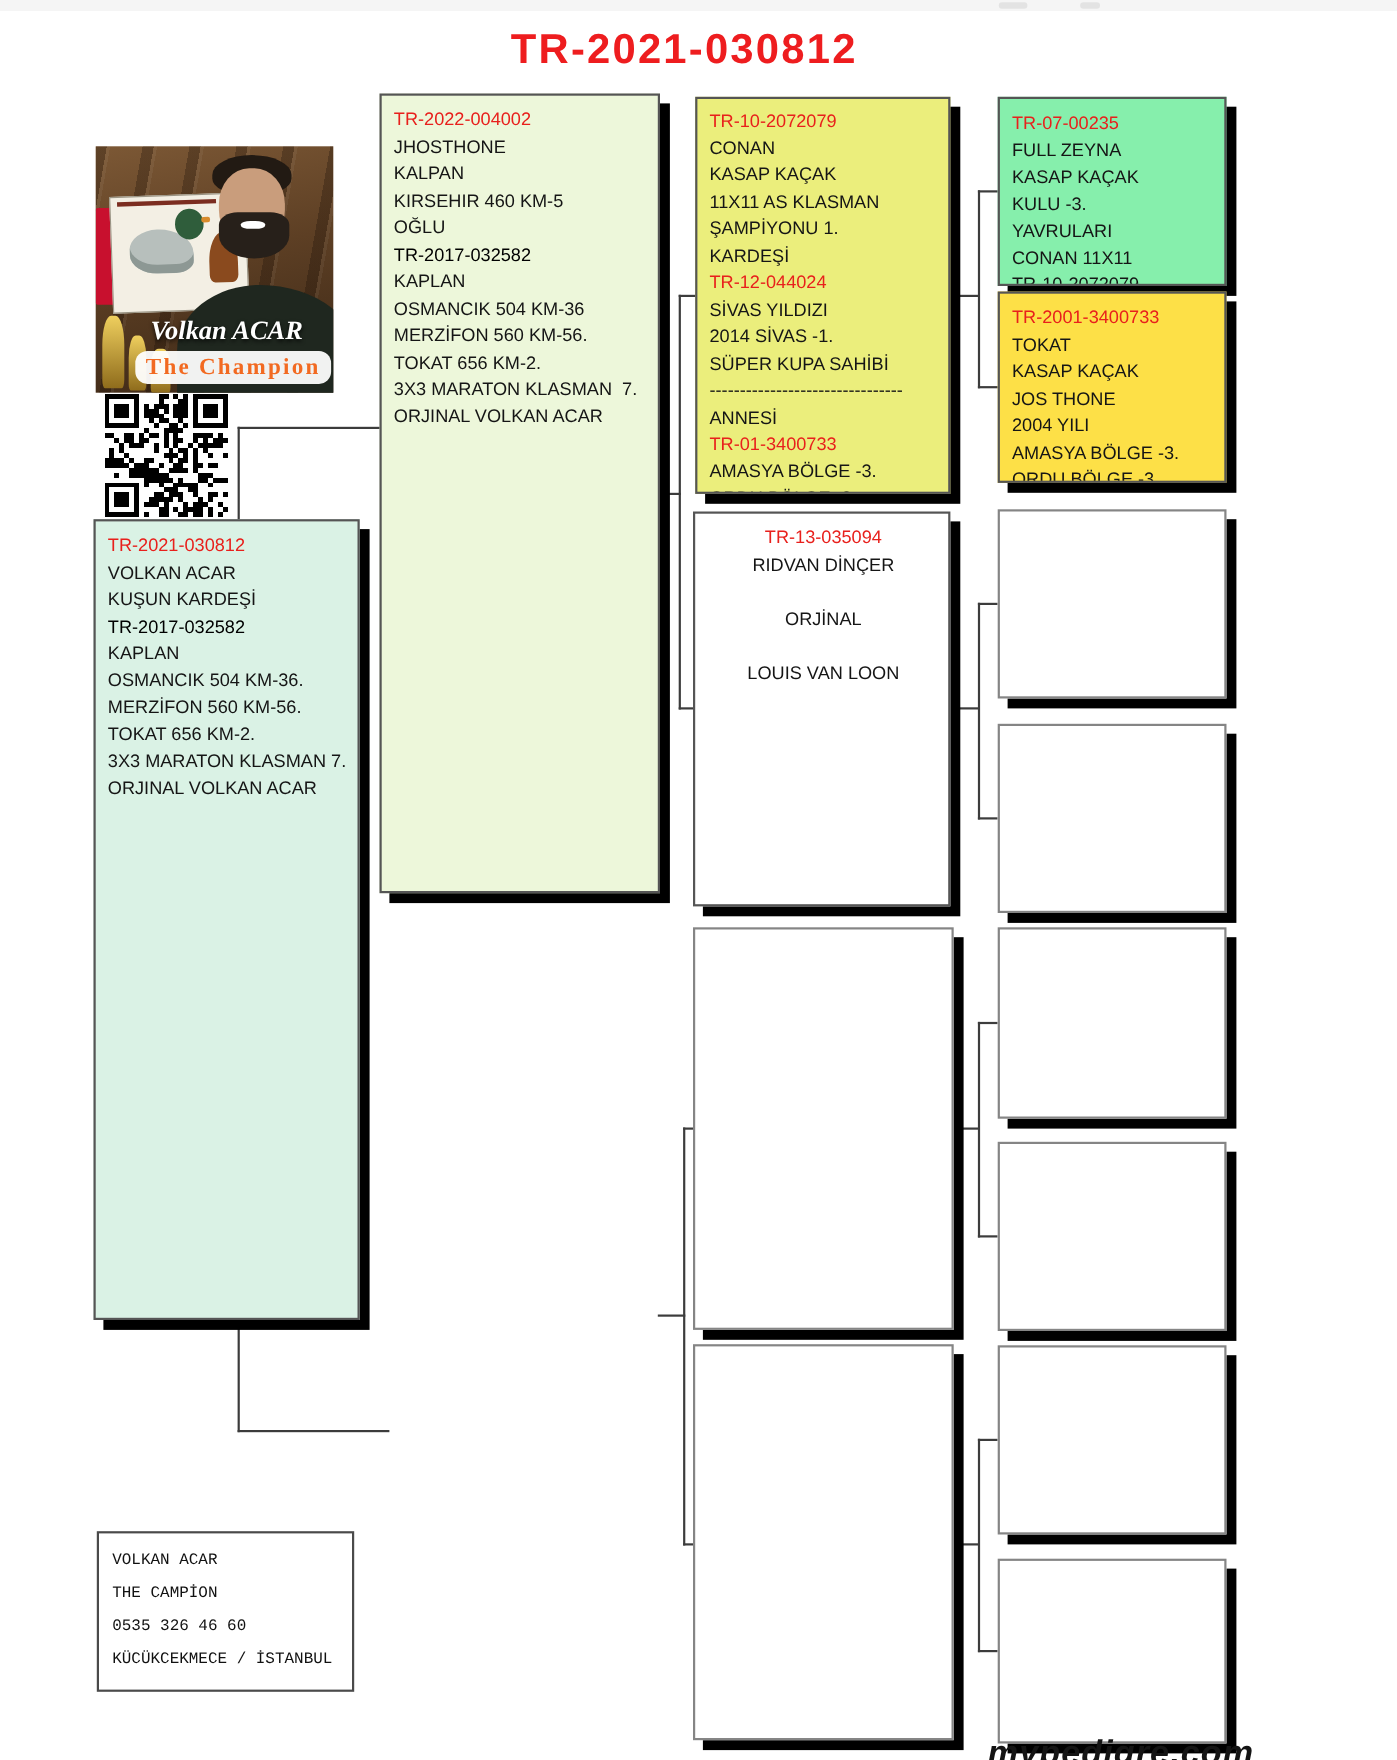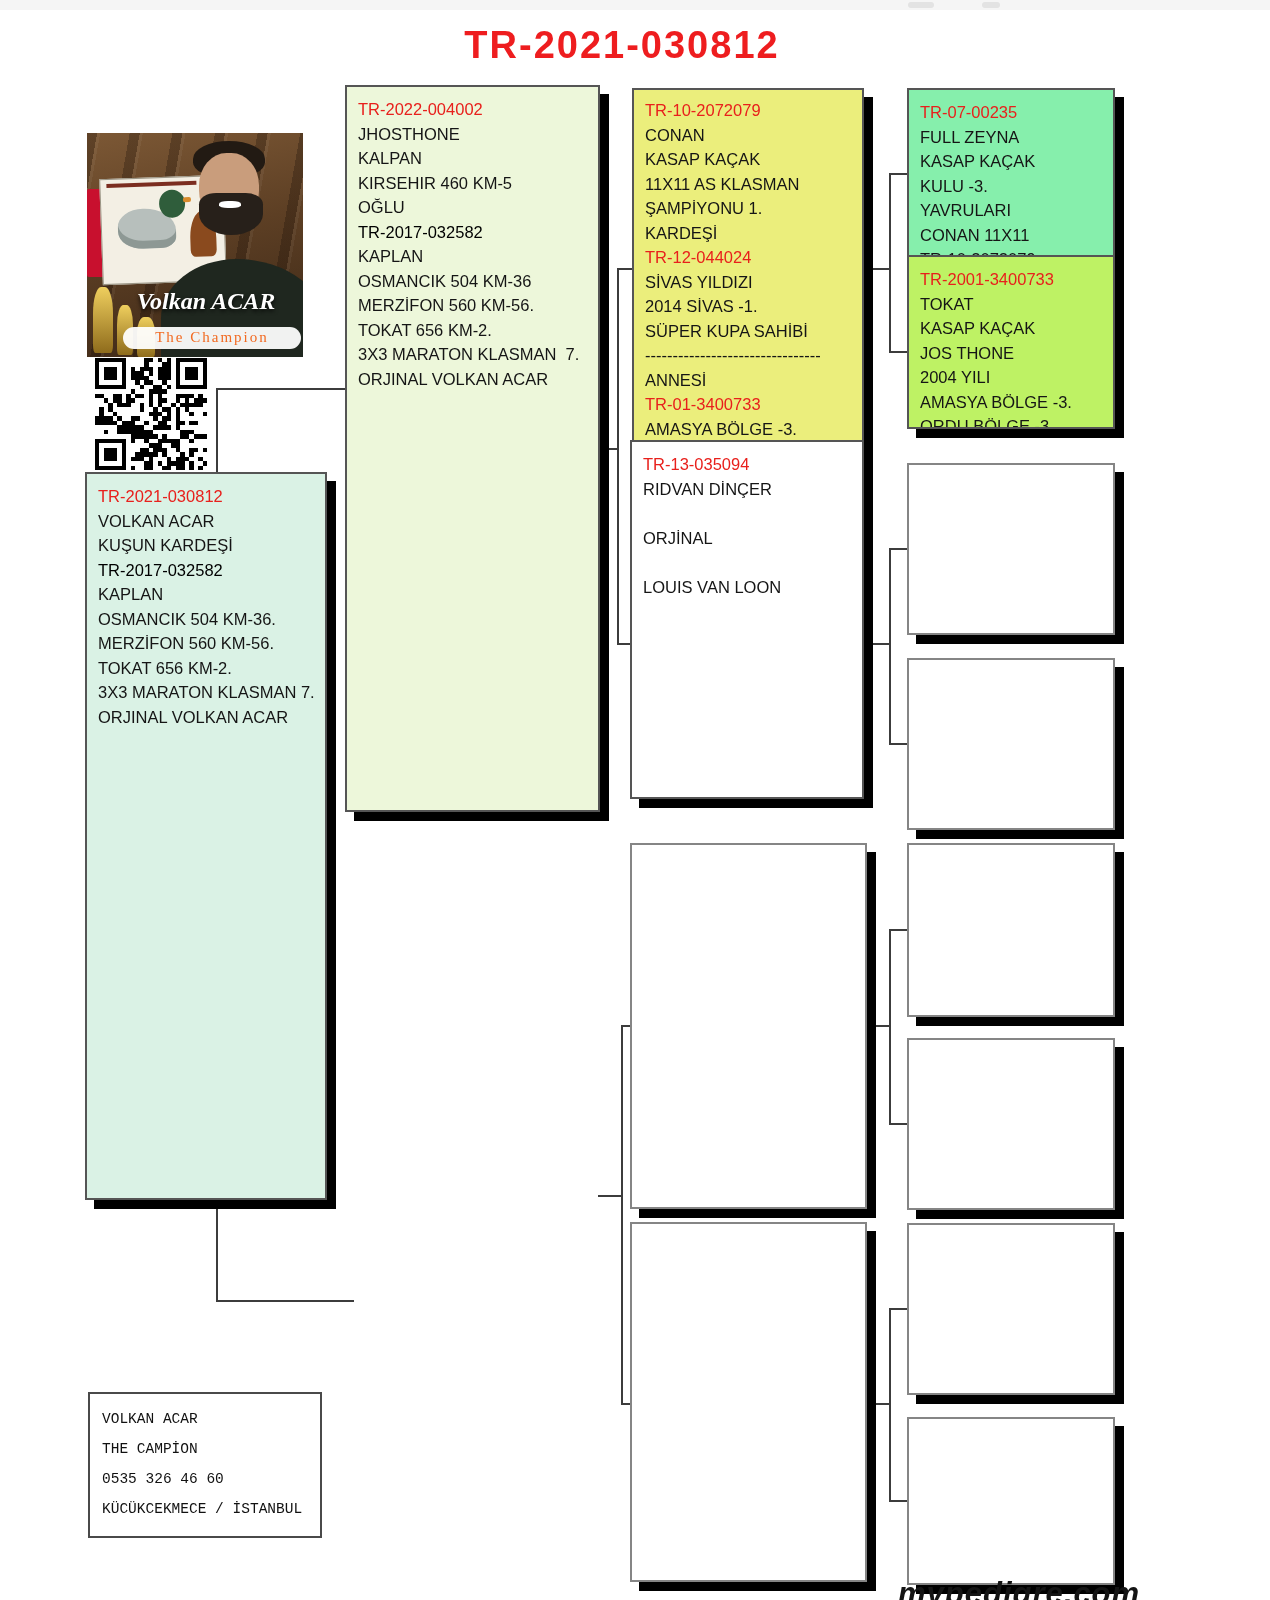--- a/index.html
+++ b/index.html
@@ -40,21 +40,21 @@
   .man-head{position:absolute;right:44px;top:20px;width:60px;height:70px;background:#c99d7c;border-radius:46%;}
   .man-hair{position:absolute;right:38px;top:8px;width:72px;height:36px;background:#221a13;border-radius:55% 55% 45% 45%;}
   .man-beard{position:absolute;right:40px;top:60px;width:64px;height:42px;background:#27201a;
              border-radius:28% 28% 52% 52%;}
   .man-mouth{position:absolute;right:62px;top:68px;width:22px;height:7px;background:#fff;border-radius:40%;}
   .name-overlay{position:absolute;left:22px;right:0;bottom:42px;text-align:center;
         font-family:"Liberation Serif",serif;font-style:italic;font-weight:bold;font-size:24px;color:#fff;
         text-shadow:0 2px 4px rgba(0,0,0,.85);z-index:4;}
   .champ-overlay{position:absolute;left:36px;right:2px;bottom:8px;background:rgba(255,255,255,.94);
         border-radius:11px;text-align:center;padding:2px 0 3px;
-        font-family:"Liberation Serif",serif;font-weight:normal;font-size:15px;letter-spacing:2px;color:#f26a21;z-index:4;}
+        font-family:"Liberation Serif",serif;font-weight:bold;font-size:21px;letter-spacing:2px;color:#f26a21;z-index:4;}
   
   .qr{position:absolute;left:92px;top:358px;width:118px;height:112px;z-index:2;background:#fff;}
   .qr svg{width:100%;height:100%;}
   
   .contact{position:absolute;left:88px;top:1392px;width:218px;height:132px;border:2px solid #4a4a4a;
            background:#fff;padding:10px 0 0 12px;z-index:2;
            font-family:"Liberation Mono",monospace;font-size:14.5px;line-height:30px;}
   .contact .line{color:#111;}
   
   .watermark{position:absolute;left:898px;top:1576px;font-size:31px;font-weight:bold;font-style:italic;
@@ -398,41 +398,41 @@
       <div class="line red">TR-12-044024</div>
       <div class="line">SİVAS YILDIZI</div>
       <div class="line">2014 SİVAS -1.</div>
       <div class="line">SÜPER KUPA SAHİBİ</div>
       <div class="line">--------------------------------</div>
       <div class="line">ANNESİ</div>
       <div class="line red">TR-01-3400733</div>
       <div class="line">AMASYA BÖLGE -3.</div>
       <div class="line">ORDU BÖLGE -3</div>
     </div>
-  <div class="pbox" style="left:630px;top:440px;width:211px;height:345px;">
+  <div class="pbox" style="left:630px;top:465px;width:211px;height:345px;text-align:center;">
       <div class="line red">TR-13-035094</div>
       <div class="line">RIDVAN DİNÇER</div>
       <div class="line">&nbsp;</div>
       <div class="line">ORJİNAL</div>
       <div class="line">&nbsp;</div>
       <div class="line">LOUIS VAN LOON</div>
     </div>
   <div class="pbox empty" style="left:630px;top:843px;width:214px;height:352px;"></div>
   <div class="pbox empty" style="left:630px;top:1222px;width:214px;height:346px;"></div>
 
   <div class="pbox" style="left:907px;top:88px;width:185px;height:158px;background:#86efac;">
       <div class="line red">TR-07-00235</div>
       <div class="line">FULL ZEYNA</div>
       <div class="line">KASAP KAÇAK</div>
       <div class="line">KULU -3.</div>
       <div class="line">YAVRULARI</div>
       <div class="line">CONAN 11X11</div>
       <div class="line">TR-10-2072079</div>
     </div>
-  <div class="pbox" style="left:907px;top:255px;width:185px;height:160px;background:#bef264;">
+  <div class="pbox" style="left:907px;top:265px;width:185px;height:160px;background:#fde047;">
       <div class="line red">TR-2001-3400733</div>
       <div class="line">TOKAT</div>
       <div class="line">KASAP KAÇAK</div>
       <div class="line">JOS THONE</div>
       <div class="line">2004 YILI</div>
       <div class="line">AMASYA BÖLGE -3.</div>
       <div class="line">ORDU BÖLGE -3</div>
     </div>
   <div class="pbox empty" style="left:907px;top:463px;width:185px;height:158px;"></div>
   <div class="pbox empty" style="left:907px;top:658px;width:185px;height:158px;"></div>

